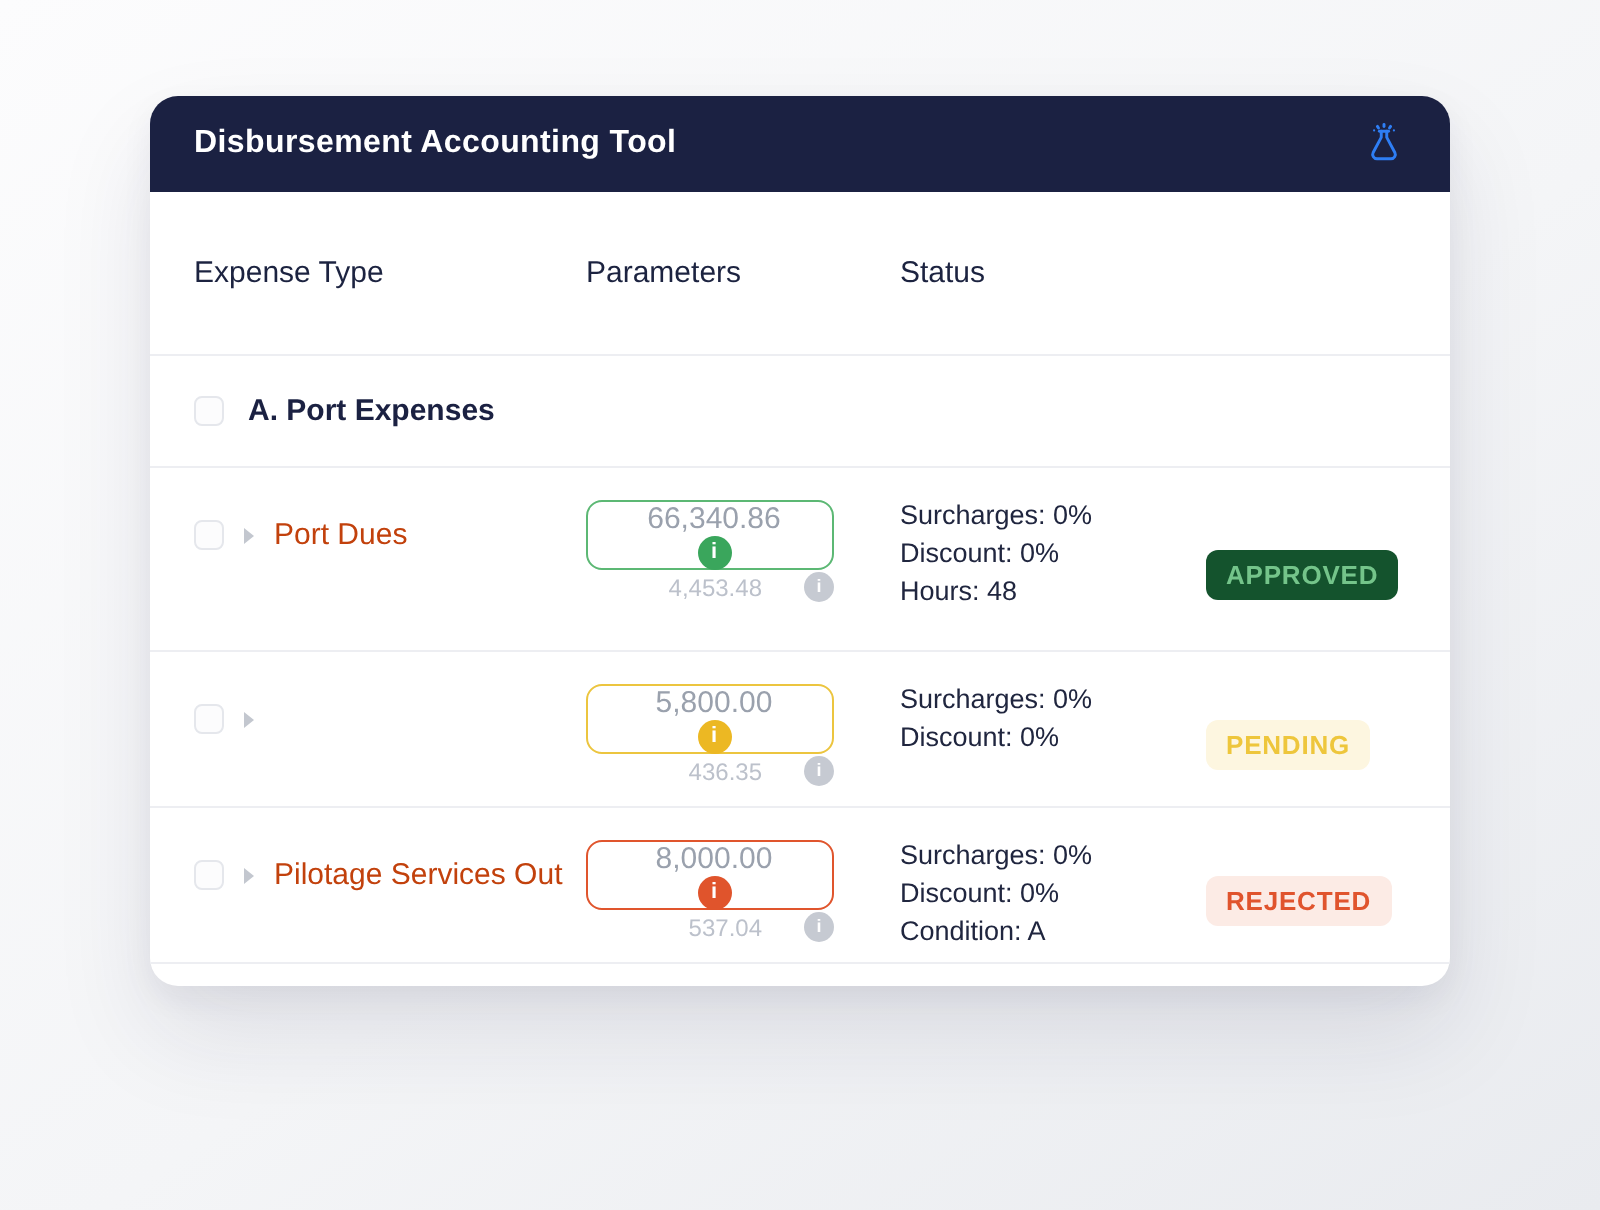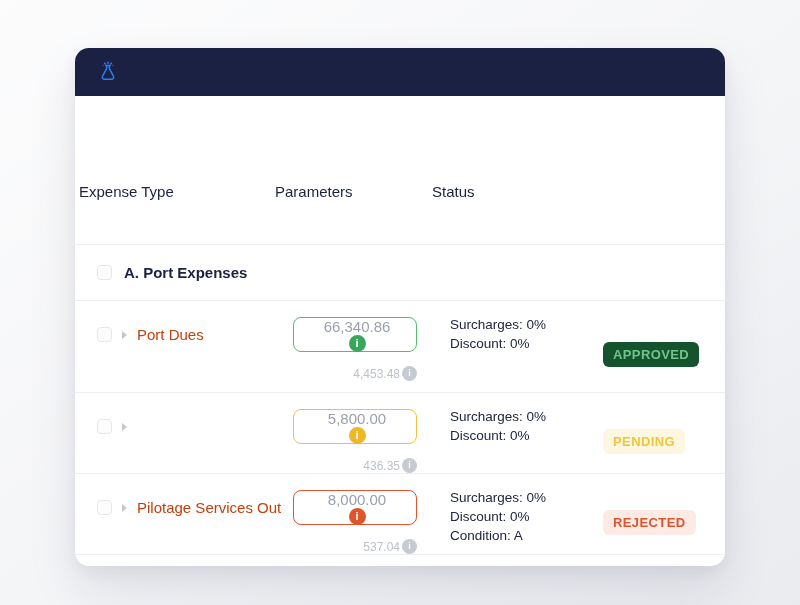--- a/index.html
+++ b/index.html
@@ -31,25 +31,24 @@
     color: #ffffff;
     font-size: 16px;
     font-weight: 700;
     letter-spacing: 0.2px;
   }
   .flask-btn { display: flex; align-items: center; cursor: pointer; }
 
   .cols {
     display: grid;
     grid-template-columns: 196px 157px 153px 1fr;
-    padding-left: 4px;
-    height: 107px;
+    padding-left: 22px;
+    height: 82px;
     align-items: center;
     border-bottom: 1px solid #edeef2;
-    margin-top: 42px;
   }
   .col-h { font-size: 15px; font-weight: 500; color: #1c2340; }
   .col-note { font-size: 11px; color: #b3b8c3; font-weight: 400; margin-left: 4px; }
 
   .section-row {
     height: 55px;
     display: flex;
     align-items: center;
     gap: 12px;
     padding-left: 22px;
@@ -106,25 +105,25 @@
     font-size: 11px;
     font-weight: 700;
     display: flex;
     align-items: center;
     justify-content: center;
     line-height: 1;
     cursor: pointer;
     flex: 0 0 auto;
   }
   .amount-secondary {
-    margin-top: 14px;
+    margin-top: 1px;
     display: flex;
     justify-content: flex-end;
     align-items: center;
-    gap: 2px;
+    gap: 21px;
     font-size: 12px;
     color: #bcc1cb;
   }
   .amount-secondary .dot { width: 15px; height: 15px; font-size: 9px; background: #c6cad2; }
 
   .cell-params { margin-top: -2px; font-size: 13.5px; font-weight: 500; color: #20263f; line-height: 19px; }
 
   .cell-status { display: flex; align-items: center; }
   .pill {
     display: inline-block;
@@ -148,20 +147,21 @@
   .state-rejected .pill { color: #e0542d; background: #fcebe5; }
 
   .card-footer { height: 12px; border-top: 1px solid #edeef2; }
 </style>
 </head>
 <body>
 
 <div class="card">
 
   <div class="card-header">
+    <div class="card-title">Disbursement Accounting Tool</div>
     <span class="flask-btn">
       <svg width="22" height="22" viewBox="0 0 24 24" fill="none" stroke="#2e7ef5" stroke-width="1.6" stroke-linecap="round" stroke-linejoin="round">
         <path d="M10.5 5v3.4L6.1 16.6c-.8 1.6.3 3.4 2.1 3.4h7.6c1.8 0 2.9-1.8 2.1-3.4L13.5 8.4V5"></path>
         <path d="M9.5 5h5"></path>
         <path d="M12 1.4v1.1"></path>
         <path d="M8.4 2.4l.6.9"></path>
         <path d="M15.6 2.4l-.6.9"></path>
         <circle cx="6.6" cy="4.6" r="0.6" fill="#2e7ef5" stroke="none"></circle>
         <circle cx="17.4" cy="4.6" r="0.6" fill="#2e7ef5" stroke="none"></circle>
       </svg>
@@ -191,20 +191,21 @@
         <span class="dot">i</span>
       </div>
       <div class="amount-secondary">
         <span>4,453.48</span>
         <span class="dot">i</span>
       </div>
     </div>
     <div class="cell-params">
       <div>Surcharges: 0%</div>
       <div>Discount: 0%</div>
+      <div>Hours: 48</div>
     </div>
     <div class="cell-status">
       <span class="pill">APPROVED</span>
     </div>
   </div>
 
   <div class="row state-pending">
     <div class="cell-expense">
       <span class="checkbox"></span>
       <span class="chevron"></span>

